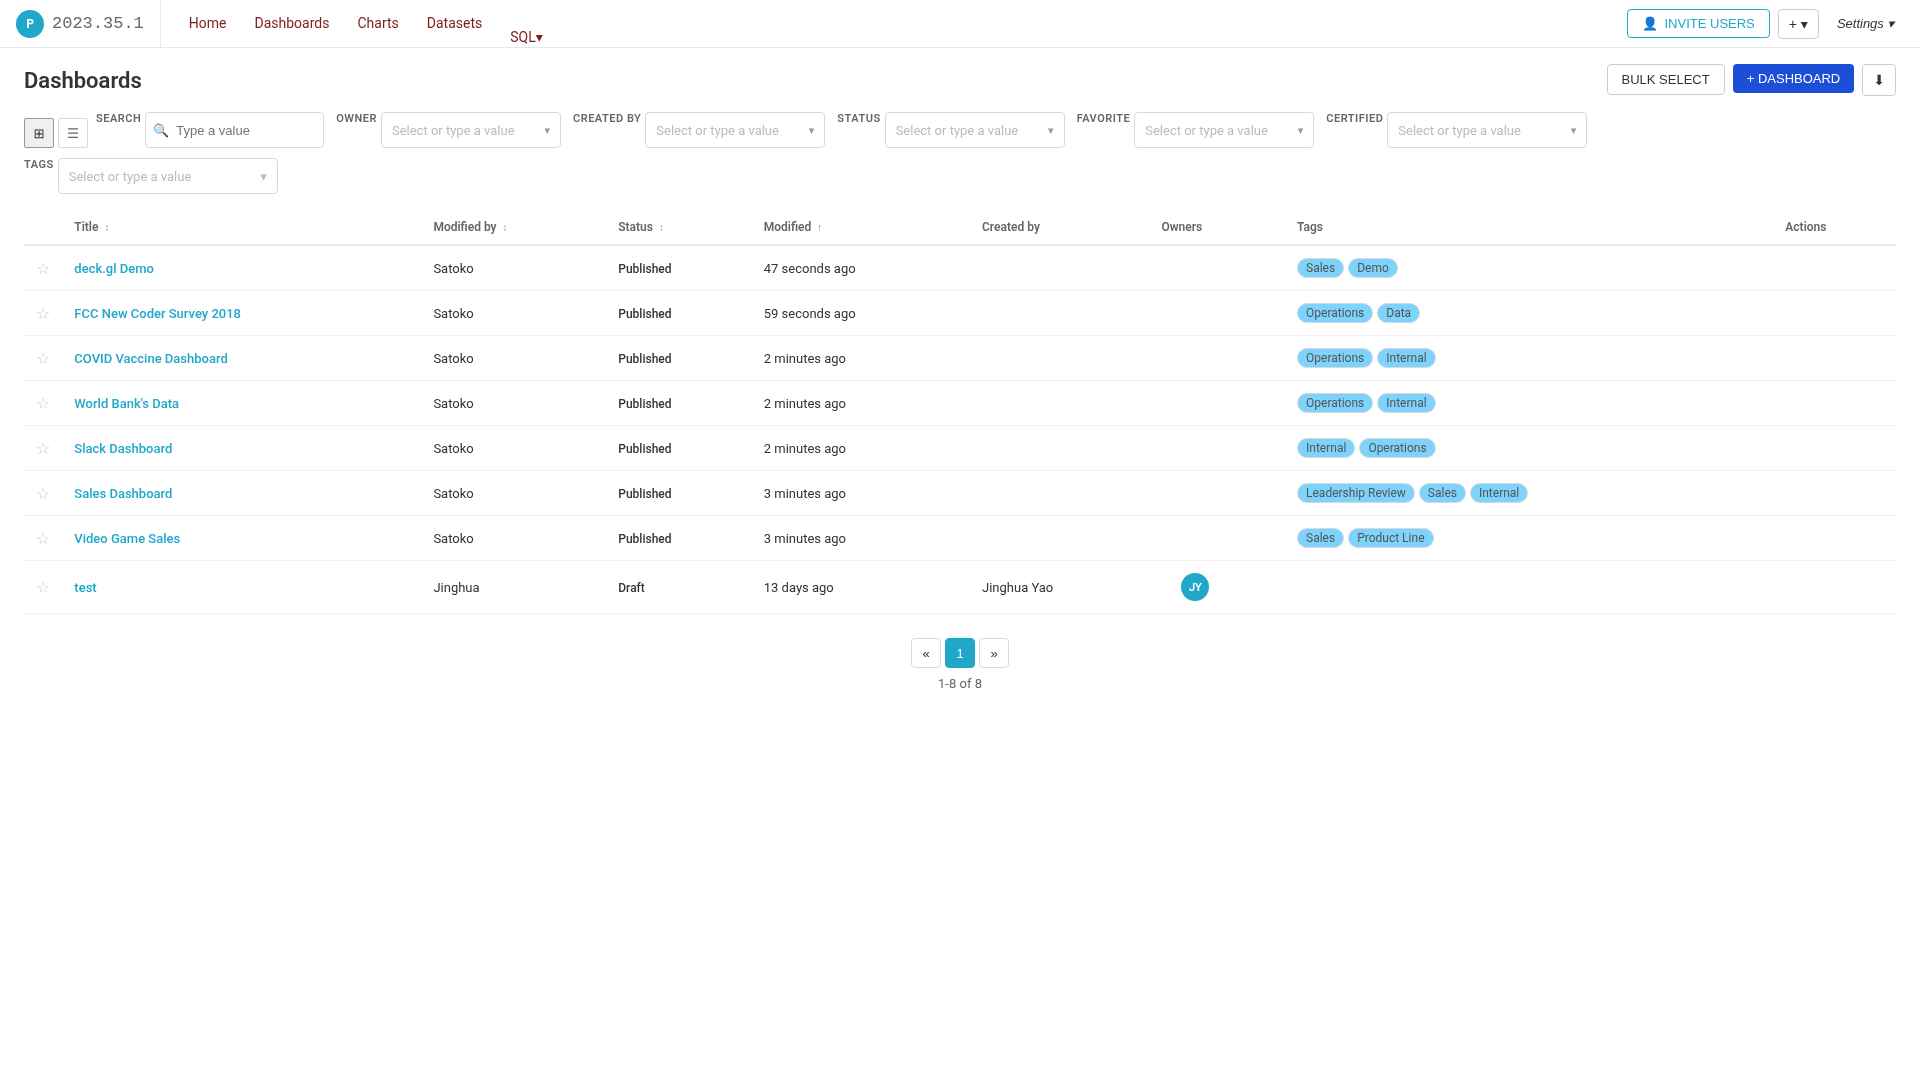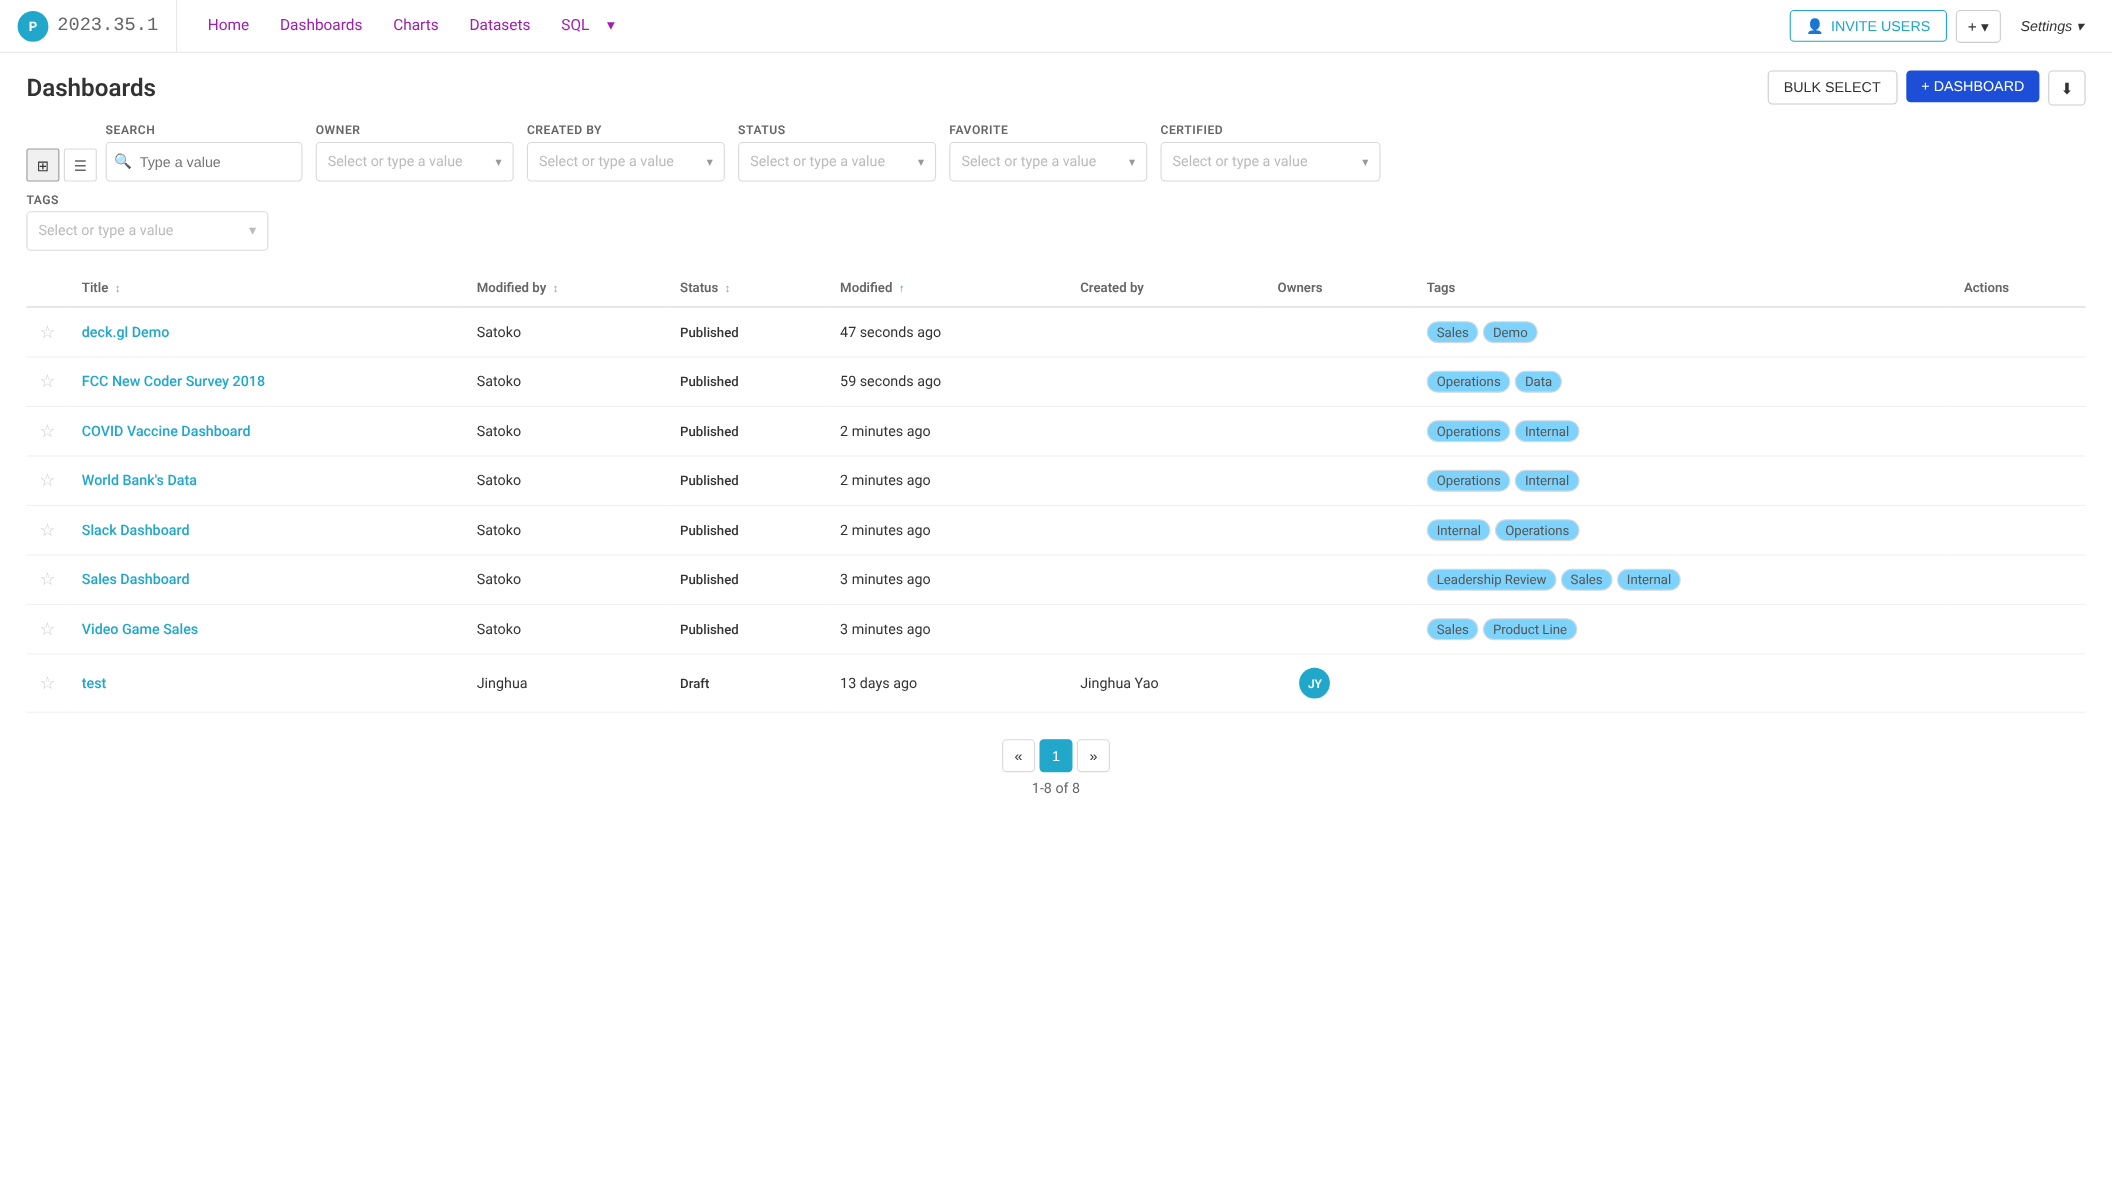--- a/index.html
+++ b/index.html
@@ -7,38 +7,38 @@
 
     
     .topnav {
       display: flex; align-items: center; height: 48px; border-bottom: 1px solid #e8e8e8;
       padding: 0 16px; gap: 0;
     }
     .topnav-logo { display: flex; align-items: center; gap: 8px; padding-right: 16px; border-right: 1px solid #e8e8e8; height: 100%; }
     .logo-icon { width: 28px; height: 28px; background: #20a7c9; border-radius: 50%; display: flex; align-items: center; justify-content: center; color: white; font-weight: bold; font-size: 12px; }
     .topnav-version { font-size: 17px; color: #666; font-weight: 500; font-family: Liberation Mono, monospace; }
     .topnav-links { display: flex; align-items: center; gap: 4px; padding: 0 16px; height: 100%; }
-    .nav-link { padding: 0 12px; height: 100%; display: flex; align-items: center; font-size: 14px; color: #a21caf; text-decoration: none; cursor: pointer; border-bottom: 2px solid transparent; }
-    .nav-link.sql { display: flex; align-items: center; gap: 16px; }
+    .nav-link { padding: 0 12px; height: 100%; display: flex; align-items: center; font-size: 14px; color: #7f1d1d; text-decoration: none; cursor: pointer; border-bottom: 2px solid transparent; }
+    .nav-link.sql { display: flex; align-items: flex-end; gap: 0; }
     .topnav-right { margin-left: auto; display: flex; align-items: center; gap: 8px; }
     .btn-invite { display: flex; align-items: center; gap: 6px; padding: 6px 14px; border: 1px solid #20a7c9; background: white; color: #20a7c9; border-radius: 4px; cursor: pointer; font-size: 13px; font-weight: 500; }
     .btn-plus { padding: 6px 10px; border: 1px solid #ccc; background: white; color: #333; border-radius: 4px; cursor: pointer; font-size: 14px; }
     .btn-settings { padding: 6px 10px; background: none; border: none; color: #333; cursor: pointer; font-size: 13px; font-weight: 500; font-style: italic; }
 
     
     .page-header { display: flex; align-items: center; justify-content: space-between; padding: 16px 24px 8px; }
     .page-title { font-size: 22px; font-weight: 600; color: #333; }
     .page-actions { display: flex; align-items: flex-start; gap: 8px; }
     .btn-bulk-select { padding: 7px 14px; background: white; border: 1px solid #ccc; border-radius: 4px; font-size: 13px; font-weight: 500; color: #333; cursor: pointer; }
     .btn-add-dashboard { display: flex; align-items: center; gap: 6px; padding: 7px 14px; background: #1d4ed8; border: none; border-radius: 4px; color: white; font-size: 13px; font-weight: 500; cursor: pointer; }
     .btn-download { padding: 7px 10px; background: white; border: 1px solid #ccc; border-radius: 4px; cursor: pointer; color: #333; font-size: 14px; }
 
     
     .filters-area { padding: 8px 24px 16px; }
-    .filter-group { display: flex; flex-direction: column; gap: 4px; }
+    .filter-group { display: flex; flex-direction: row; gap: 4px; }
     .filter-label { font-size: 11px; font-weight: 600; color: #666; text-transform: uppercase; letter-spacing: 0.5px; }
     .search-input-wrap { position: relative; }
     .search-input-wrap input { width: 179px; height: 36px; border: 1px solid #d9d9d9; border-radius: 4px; padding: 0 10px 0 30px; font-size: 13px; color: #999; outline: none; }
     .search-icon { position: absolute; left: 8px; top: 50%; transform: translateY(-50%); color: #999; font-size: 13px; }
     .select-filter { display: flex; align-items: center; justify-content: space-between; width: 180px; height: 36px; border: 1px solid #d9d9d9; border-radius: 4px; padding: 0 10px; font-size: 13px; color: #bbb; background: white; cursor: pointer; }
     .select-filter .chevron { color: #999; font-size: 11px; }
     .filters-row2 { margin-top: 10px; }
     .select-tags { display: flex; align-items: center; justify-content: space-between; width: 220px; height: 36px; border: 1px solid #d9d9d9; border-radius: 4px; padding: 0 10px; font-size: 13px; color: #bbb; background: white; cursor: pointer; }
 
     

